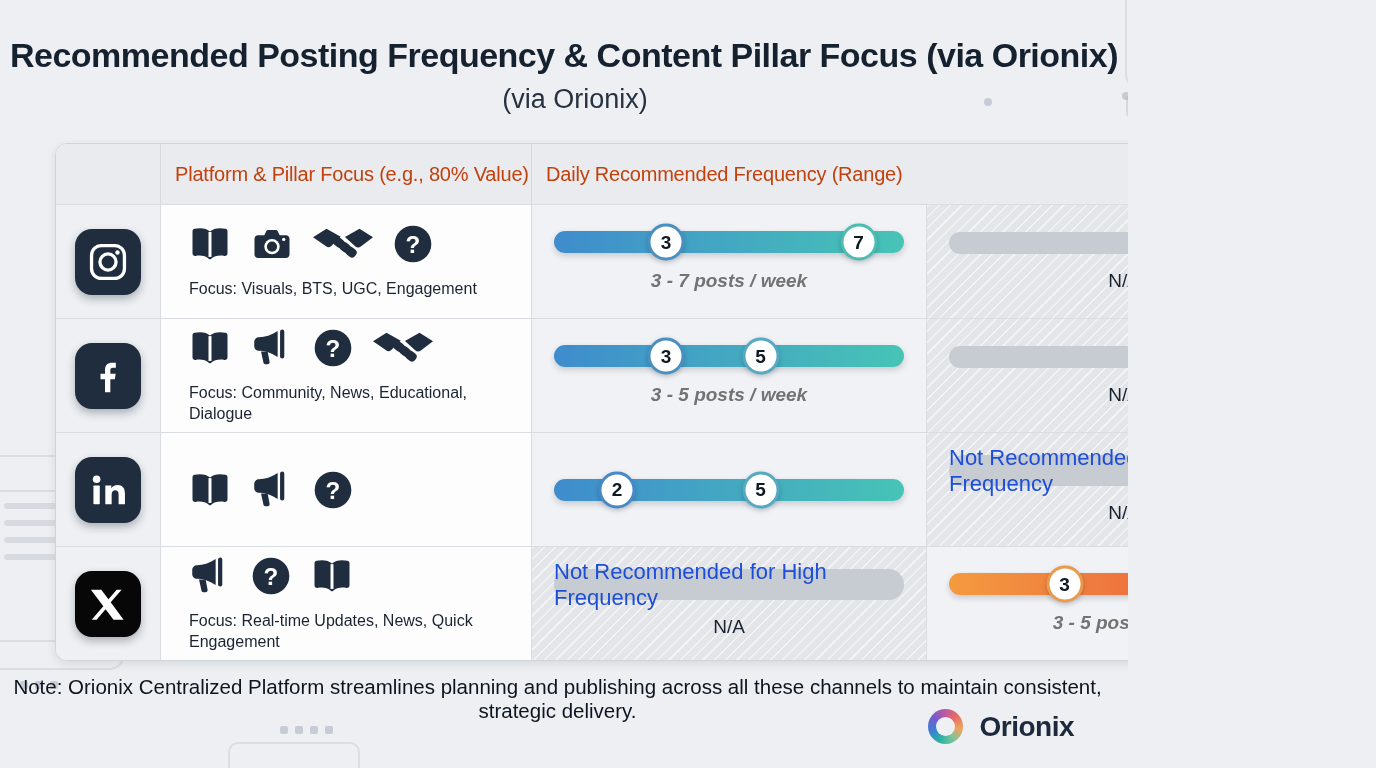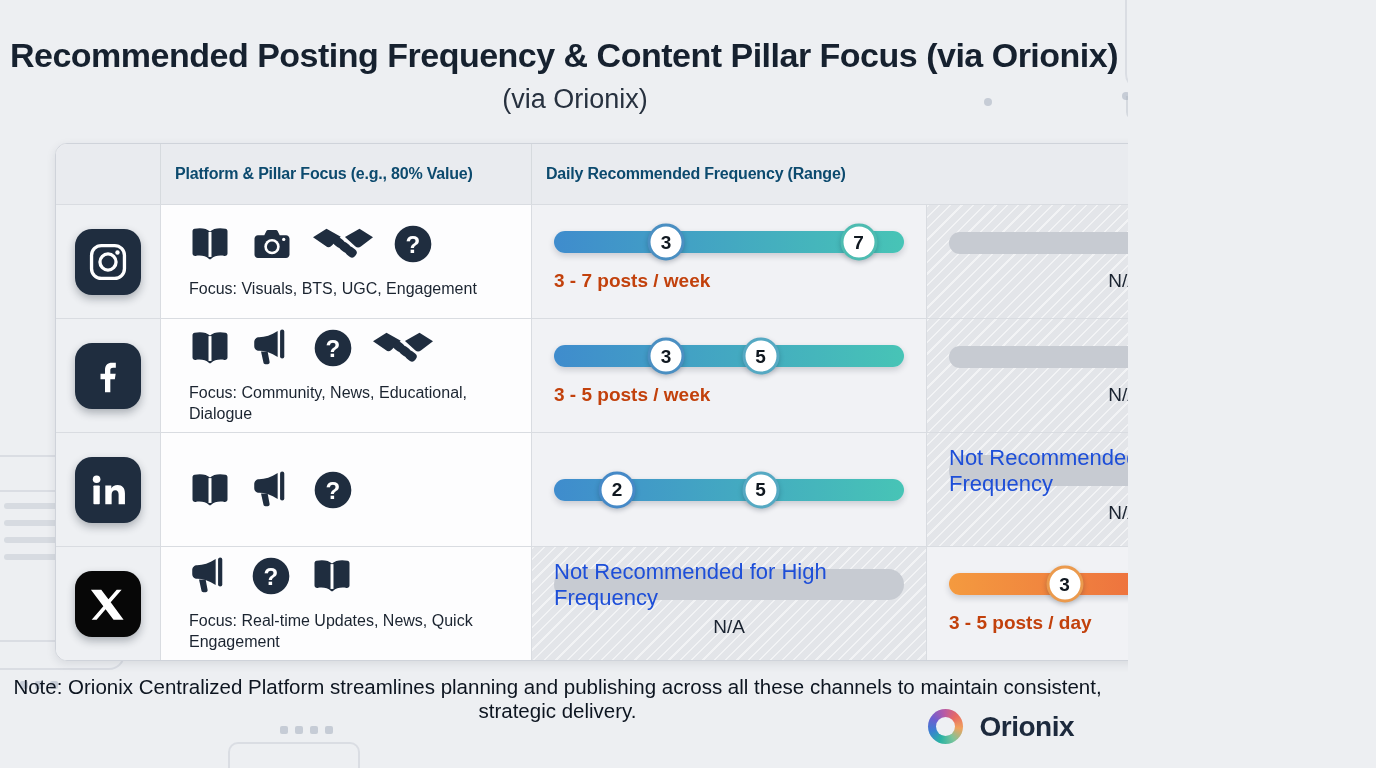--- a/index.html
+++ b/index.html
@@ -18,22 +18,22 @@
 
   .title { position:absolute; top:36px; left:0; right:0; text-align:center;
            font-size:34px; font-weight:bold; color:#16212f; letter-spacing:-.5px; }
   .subtitle { position:absolute; top:84px; left:0; right:0; text-align:center;
            font-size:27px; font-weight:400; color:#27313f;margin-left:22px; }
 
   .table { position:absolute; left:55px; top:143px; width:1267px; border-radius:12px;
            overflow:hidden; border:1px solid #cfd3da; box-shadow:0 3px 10px rgba(30,40,60,.10); background:#fff; }
   .thead, .trow { display:grid; grid-template-columns:105px 371px 395px 1fr; }
   .thead { height:60px; background:#e9ebef; }
-  .th { display:flex; align-items:center; padding-left:14px; font-size:16px; font-weight:bold;
-        color:#0c4a6e; border-right:1px solid #d6dade; letter-spacing:-.2px; }
+  .th { display:flex; align-items:center; padding-left:14px; font-size:20px; font-weight:normal;
+        color:#c2410c; border-right:1px solid #d6dade; letter-spacing:-.2px; }
   .th:last-child { border-right:none; }
   .trow { height:114px; }
   .cell { border-right:1px solid #d9dce1; border-top:1px solid #d9dce1; position:relative; }
   .trow .cell:last-child { border-right:none; }
 
   .platform-cell { background:#eef0f3; display:flex; align-items:center; justify-content:center; }
   .tile { width:66px; height:66px; border-radius:17px; display:flex; align-items:center; justify-content:center;
           box-shadow:0 4px 9px rgba(15,25,40,.30); }
 
   .pillar-cell { background:#fdfdfe; display:flex; flex-direction:column; justify-content:center;
@@ -46,21 +46,21 @@
 
   .freq-cell { background:#f1f2f5; display:flex; align-items:center; justify-content:center; }
   .freq-cell.hatched { background-color:#e3e5e9;
       background-image:repeating-linear-gradient(135deg, rgba(255,255,255,.55) 0 1.6px, transparent 1.6px 8px); }
 
   .slider-wrap { width:350px; display:flex; flex-direction:column; gap:17px; }
   .slider-bar { position:relative; height:22px; border-radius:11px; box-shadow:0 3px 6px rgba(20,30,50,.18); }
   .handle { position:absolute; top:50%; transform:translate(-50%,-50%); width:37px; height:37px; border-radius:50%;
             background:#fff; border:3.5px solid #888; display:flex; align-items:center; justify-content:center;
             font-size:19px; font-weight:bold; color:#101820; box-shadow:0 2px 5px rgba(20,30,50,.25); }
-  .slider-label { text-align:left; font-size:19px; font-weight:bold; color:#c2410c; }
+  .slider-label { text-align:center; font-size:19px; font-weight:bold; color:#737373;font-style:italic; }
 
   .na-wrap { width:350px; display:flex; flex-direction:column; gap:16px; }
   .na-pill { height:22px; border-radius:12px; background:#c7cbd2; }
   .na-pill.with-text { height:31px; border-radius:16px; display:flex; align-items:center; justify-content:center;
                        font-size:22px; color:#1d4ed8; }
   .na-label { text-align:center; font-size:19px; color:#1a2330; }
 
   .note { position:absolute; top:675px; left:0; right:13px; text-align:center; font-size:20.5px; color:#0d1520; }
 
   .logo { position:absolute; right:54px; top:709px; display:flex; align-items:center; gap:16px; }

